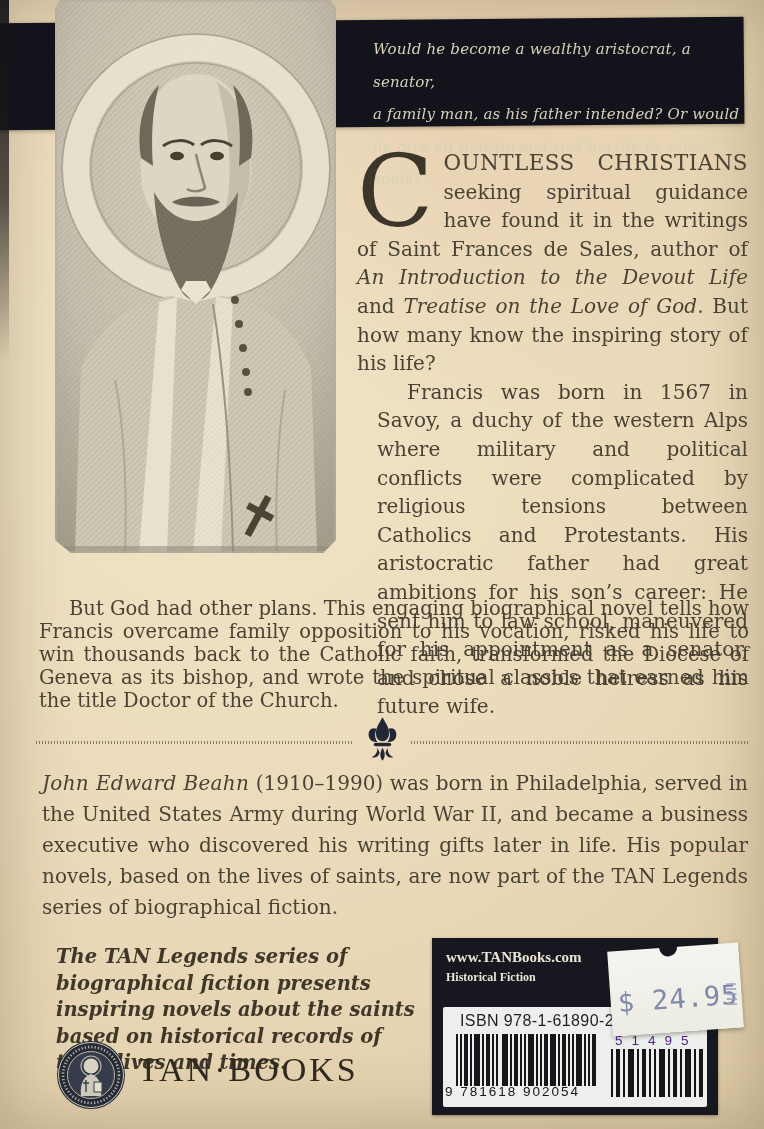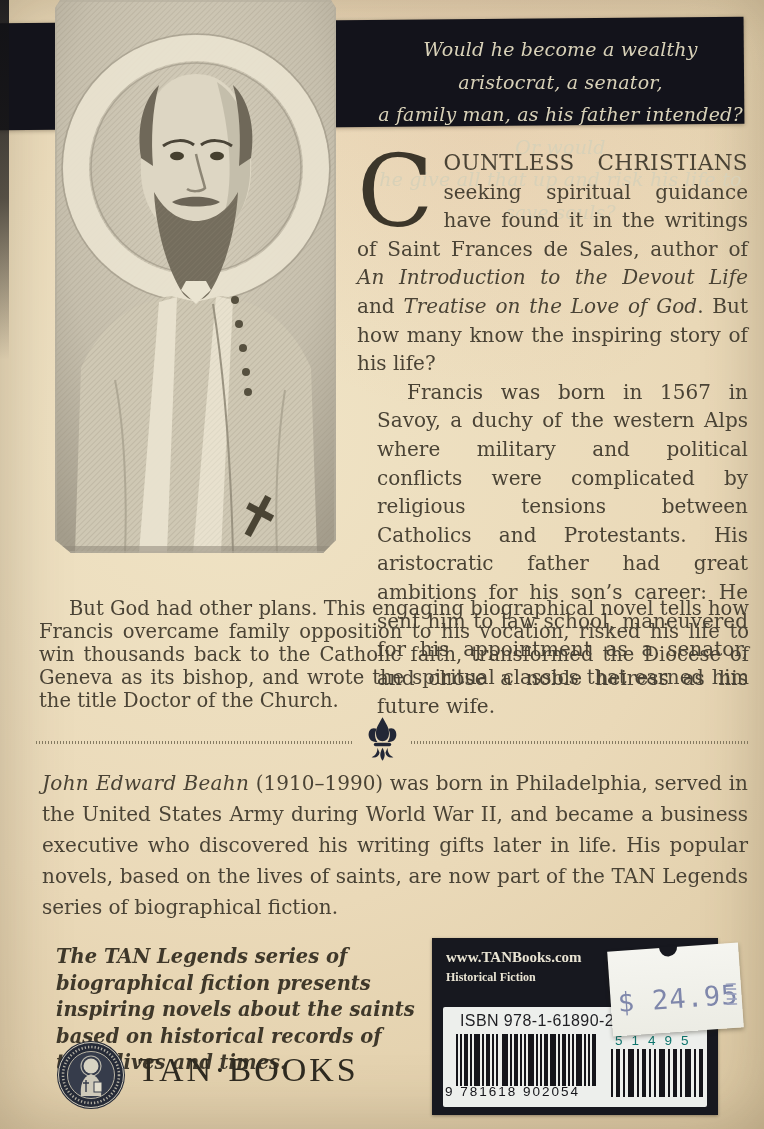--- a/index.html
+++ b/index.html
@@ -20,22 +20,22 @@
   }
 
   
   .band {
     position:absolute; left:-5px; top:20px; width:749px; height:107px;
     background:#13131b; transform:rotate(-0.5deg); z-index:1;
     box-shadow:0 1px 4px rgba(40,30,15,.35);
   }
   .quote {
     position:absolute; left:373px; top:33px; width:375px; z-index:2;
-    font-style:italic; font-size:19px; line-height:32.5px;
-    color:#d8d1b8; letter-spacing:.2px;text-align:center;
+    font-style:italic; font-size:15px; line-height:32.5px;
+    color:#d8d1b8; letter-spacing:.2px;
   }
 
   
   .portrait {
     position:absolute; left:55px; top:0; width:281px; height:553px; z-index:3;
     clip-path:polygon(5px 0, 276px 0, 281px 8px, 281px 540px, 268px 553px, 16px 553px, 0 540px, 0 8px);
     box-shadow:2px 3px 8px rgba(50,38,18,.35);
   }
   .portrait svg { display:block; width:100%; height:100%; }
 
@@ -73,21 +73,21 @@
   .bcbox .cat  { position:absolute; left:14px; top:32px; color:#e9e4d3;
                  font-family:"Liberation Serif", serif; font-weight:bold; font-size:12px; }
   .label { position:absolute; left:11px; top:69px; width:264px; height:100px;
            background:#edefec; border-radius:2px; }
   .isbn  { position:absolute; left:17px; top:5px; color:#1e1e22;
            font-family:"Liberation Sans", sans-serif; font-size:16px; letter-spacing:.4px; white-space:nowrap; }
   .ean-svg   { position:absolute; left:13px; top:27px; }
   .ean-text  { position:absolute; left:2px; top:77px; width:160px; text-align:left;
                font-family:"Liberation Sans", sans-serif; font-size:13.5px; letter-spacing:2px; color:#15151a; }
   .addon-text{ position:absolute; left:172px; top:26px; font-family:"Liberation Sans", sans-serif;
-               font-size:13.5px; letter-spacing:9px; color:#0f766e;text-align:center; }
+               font-size:13.5px; letter-spacing:9px; color:#4c1d95;text-align:center; }
   .addon-svg { position:absolute; left:168px; top:42px; }
 
   
   .sticker { position:absolute; left:610px; top:947px; width:131px; height:85px; z-index:5;
              background:linear-gradient(180deg,#f5f5f0 0%, #ececE4 100%);
              transform:rotate(-4deg); box-shadow:0 2px 4px rgba(30,25,15,.35); }
   .sticker .notch { position:absolute; left:52px; top:-1px; width:18px; height:10px;
                     background:#17181f; border-radius:0 0 9px 9px; }
   .sticker .price { position:absolute; left:7px; top:36px; font-family:"DejaVu Sans Mono", monospace;
                     font-size:27px; color:#7f87ab; letter-spacing:1px; }

